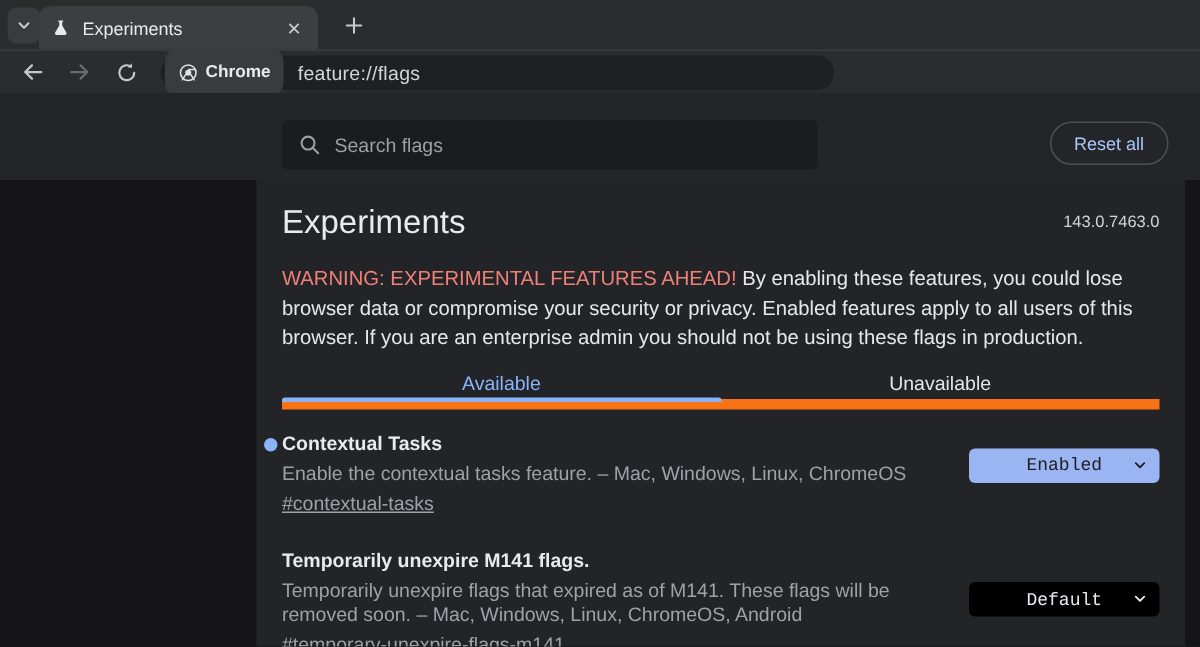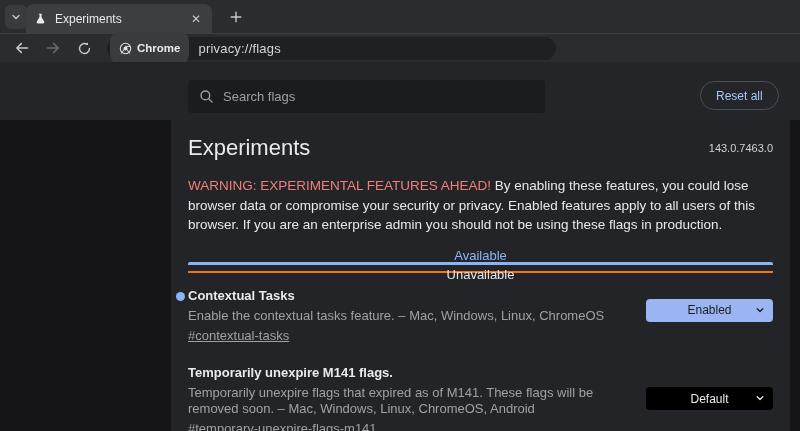--- a/index.html
+++ b/index.html
@@ -46,38 +46,38 @@
   .content { position:absolute; top:120px; left:0; right:0; bottom:0; background:#151517; }
   .panel { position:absolute; left:171px; top:0; bottom:0; width:619px; background:#232428; padding:0 17px; }
 
   .page-header { display:flex; justify-content:space-between; align-items:center; margin-top:15px; }
   .page-title { font-size:22px; font-weight:400; color:#e8eaed; line-height:25px; }
   .version { font-size:11px; color:#d0d3d7;margin-left:20px; }
 
   .warning { margin-top:16px; font-size:13.5px; line-height:19.5px; color:#e6e8ea; max-width:585px; }
   .warning-red { color:#ee8077; }
 
-  .tabs { margin-top:9px; display:flex; border-bottom:2px solid #f97316; height:29px;flex-direction:column; }
+  .tabs { margin-top:9px; display:flex; border-bottom:7px solid #f97316; height:29px; }
   .tabbtn { flex:1; display:flex; align-items:flex-start; justify-content:center; font-size:13px; font-weight:500;
     color:#e3e5e8; position:relative; padding-top:4px; }
   .tabbtn.selected { color:#8ab4f8; }
   .tabbtn.selected::after { content:""; position:absolute; left:0; right:0; bottom:-2px; height:3px;
     background:#8ab4f8; border-radius:2px 2px 0 0; }
 
   .flag-row { display:flex; justify-content:flex-end; position:relative; }
   .flag-row.first { margin-top:16px; }
   .flag-row.second { margin-top:22px; }
   .flag-left { width:458px; }
   .dot { position:absolute; left:-12px; top:3px; width:9px; height:9px; border-radius:50%; background:#8ab4f8; }
   .flag-title { font-size:13px; font-weight:bold; color:#e8eaed; line-height:14px; }
   .flag-desc { margin-top:5px; font-size:13px; line-height:15.5px; color:#9da2a8; }
   .flag-link { display:inline-block; margin-top:5px; font-size:13px; color:#9da2a8; text-decoration:underline; }
 
   .flag-select { width:127px; height:23px; border-radius:4px; display:flex; align-items:center;
-    justify-content:center; position:relative; font-size:12px; cursor:default; }
+    justify-content:center; position:relative; font-size:12px; cursor:default;font-family:Liberation Mono, monospace; }
   .flag-select .sel-chevron { position:absolute; right:8px; top:6px; }
   .sel-blue { background:#9bb5f3; color:#1d1e21; align-self:flex-start; margin-top:10px; }
   .sel-dark { background:#000000; color:#e8eaed; align-self:flex-start; margin-top:21px; }
 
   svg { display:block; }
 </style>
 </head>
 <body>
 
 <div class="screen">
@@ -121,21 +121,21 @@
     </div>
     <div class="omnibox">
       <div class="chip">
         <svg width="13" height="13" viewBox="0 0 16 16">
           <circle cx="8" cy="8" r="6.4" stroke="#dfe1e4" stroke-width="1.3" fill="none"></circle>
           <circle cx="8" cy="8" r="2.5" fill="#dfe1e4"></circle>
           <path d="M8 5.4h6.2M6 9.3l-3.1 5M10 9.3l3.1 5" stroke="#dfe1e4" stroke-width="1.2" fill="none"></path>
         </svg>
         <span class="chip-label">Chrome</span>
       </div>
-      <span class="url">privacy://flags</span>
+      <span class="url">feature://flags</span>
     </div>
   </div>
 
   <div class="flags-header">
     <div class="search-box">
       <svg width="15" height="15" viewBox="0 0 16 16">
         <circle cx="6.8" cy="6.8" r="4.6" stroke="#9aa0a6" stroke-width="1.5" fill="none"></circle>
         <path d="M10.3 10.3L14 14" stroke="#9aa0a6" stroke-width="1.5" stroke-linecap="round"></path>
       </svg>
       <input type="text" placeholder="Search flags" style="">

